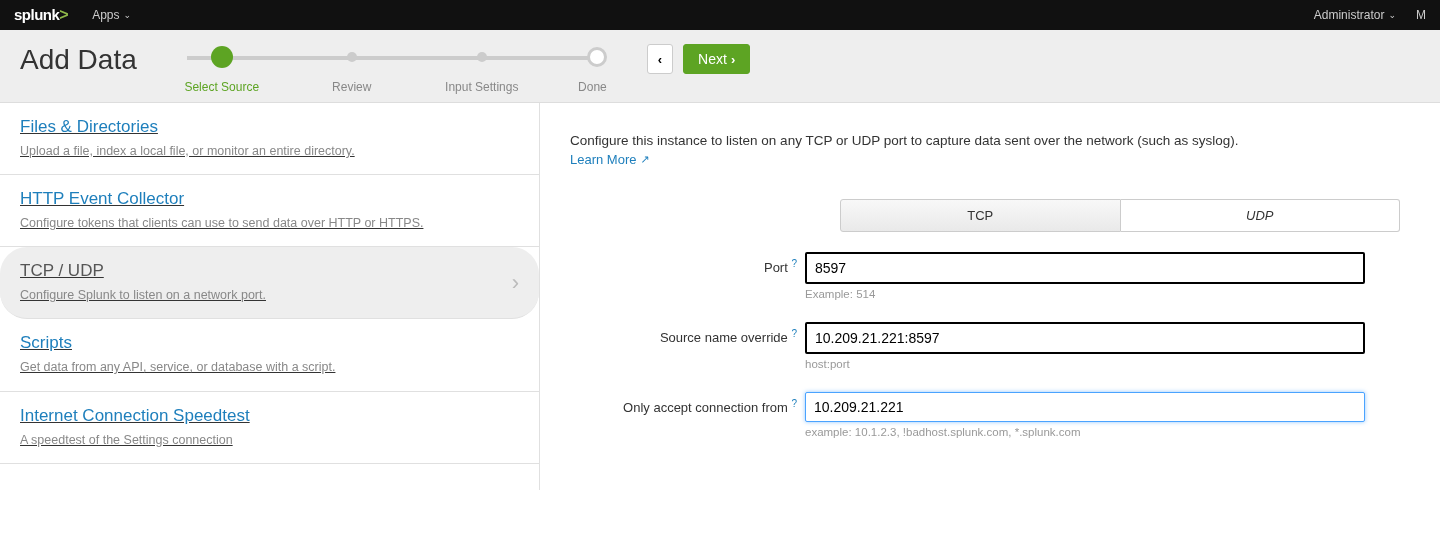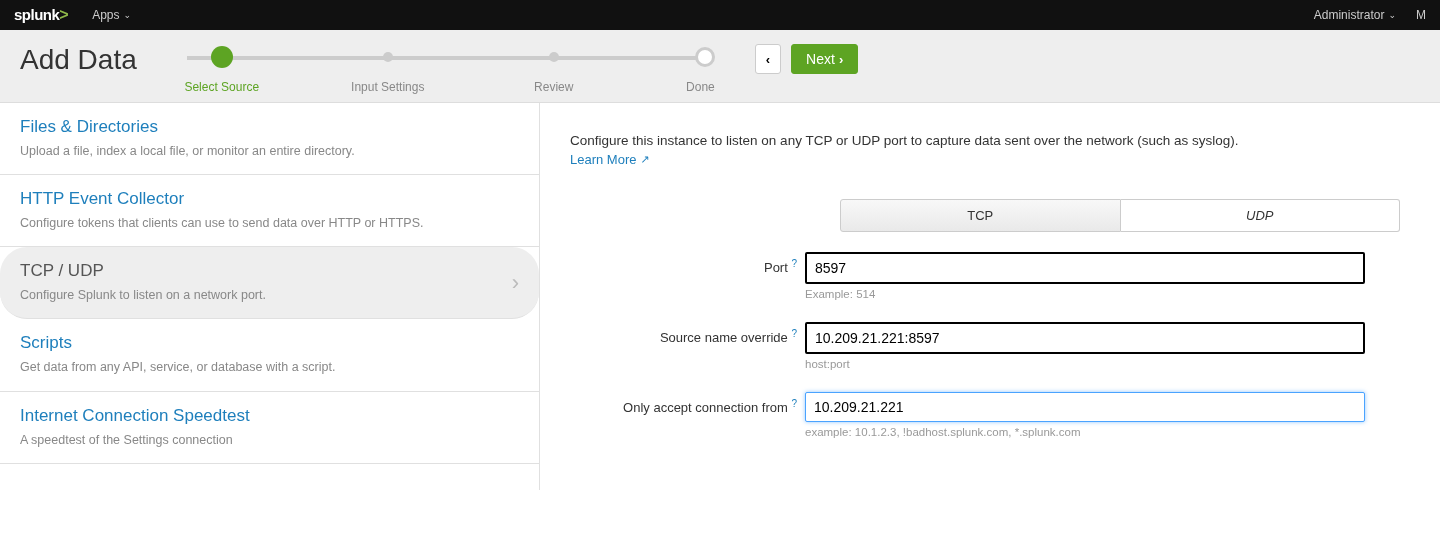--- a/index.html
+++ b/index.html
@@ -10,40 +10,40 @@
     .topnav-left { display: flex; align-items: center; gap: 24px; }
     .logo { font-weight: bold; letter-spacing: -0.5px; font-size: 15px; color: #fff; }
     .logo .gt { color: #8fb84a; font-weight: bold; font-size: 16px; }
     .apps, .admin { display: inline-flex; align-items: center; gap: 4px; cursor: pointer; }
     .chev-down { font-size: 9px; }
     .topnav-right { display: flex; align-items: center; gap: 20px; }
 
     
     .headerbar { background: #eee; border-bottom: 1px solid #ddd; padding: 12px 20px 8px; display: flex; align-items: flex-start; gap: 20px; }
     .page-title { font-size: 28px; font-weight: 300; color: #333; white-space: nowrap; padding-top: 2px; }
-    .stepper { display: flex; align-items: flex-start; position: relative; padding-top: 10px; gap: 36px; }
+    .stepper { display: flex; align-items: flex-start; position: relative; padding-top: 10px; }
     .step { display: flex; flex-direction: column; align-items: center; width: 130px; font-size: 12px; color: #888; position: relative; }
     .step:first-child { align-items: flex-start; }
     .step:last-child { align-items: flex-end; width: 60px; }
     .step-dot { width: 10px; height: 10px; border-radius: 50%; background: #ccc; margin-bottom: 18px; position: relative; z-index: 2; }
     .step.current .step-dot { width: 22px; height: 22px; background: #5da423; margin-top: -6px; margin-bottom: 12px; }
     .step.last .step-dot { width: 20px; height: 20px; background: #fff; border: 3px solid #ccc; margin-top: -5px; margin-bottom: 13px; }
     .step-label { white-space: nowrap; }
     .step.current .step-label { color: #5da423; }
     .step-line { position: absolute; top: 14px; left: 30px; right: 10px; height: 4px; background: #ccc; z-index: 1; }
 
     .hdr-buttons { display: flex; gap: 10px; padding-top: 2px; padding-left: 20px; }
     .btn { border: 1px solid #ccc; background: #fff; border-radius: 3px; font-size: 14px; padding: 6px 14px; cursor: pointer; display: inline-flex; align-items: center; gap: 4px; }
     .btn.back { padding: 6px 10px; }
     .btn.next { background: #5da423; border-color: #5da423; color: #fff; font-weight: 500; }
     .tiny-chev { font-size: 13px; font-weight: bold; }
 
     
     .main { display: flex; }
-    .leftpanel { width: 540px; border-right: 1px solid #e0e0e0; }
+    .leftpanel { width: 540px; border-right: 1px solid #e0e0e0; text-decoration: underline; }
     .src-item { padding: 14px 20px; border-bottom: 1px solid #e0e0e0; cursor: pointer; position: relative; }
     .src-item.active { background: #eee; border-radius: 27px; }
     .src-title { font-size: 17px; margin-bottom: 5px; }
     .src-item .src-title { color: #1e7fbc; }
     .src-item.active .src-title { color: #555; }
     .src-desc { color: #888; font-size: 12.5px; line-height: 1.45; }
     .src-item.active .chev-right { position: absolute; right: 20px; top: 50%; transform: translateY(-50%); color: #bbb; font-size: 22px; }
 
     .rightpanel { flex: 1; padding: 30px 40px 30px 30px; }
     .intro { font-size: 13.5px; color: #333; margin-bottom: 4px; }
@@ -88,25 +88,25 @@
   <div class="page-title">Add Data</div>
 
   <div class="stepper">
     <div class="step-line"></div>
     <div class="step current">
       <div class="step-dot"></div>
       <div class="step-label">Select Source</div>
     </div>
     <div class="step">
       <div class="step-dot"></div>
-      <div class="step-label">Input Settings</div>
+      <div class="step-label">Review</div>
     </div>
     <div class="step">
       <div class="step-dot"></div>
-      <div class="step-label">Review</div>
+      <div class="step-label">Input Settings</div>
     </div>
     <div class="step last">
       <div class="step-dot"></div>
       <div class="step-label">Done</div>
     </div>
   </div>
 
   <div class="hdr-buttons">
     <button class="btn back">
         <span class="tiny-chev">‹</span>

